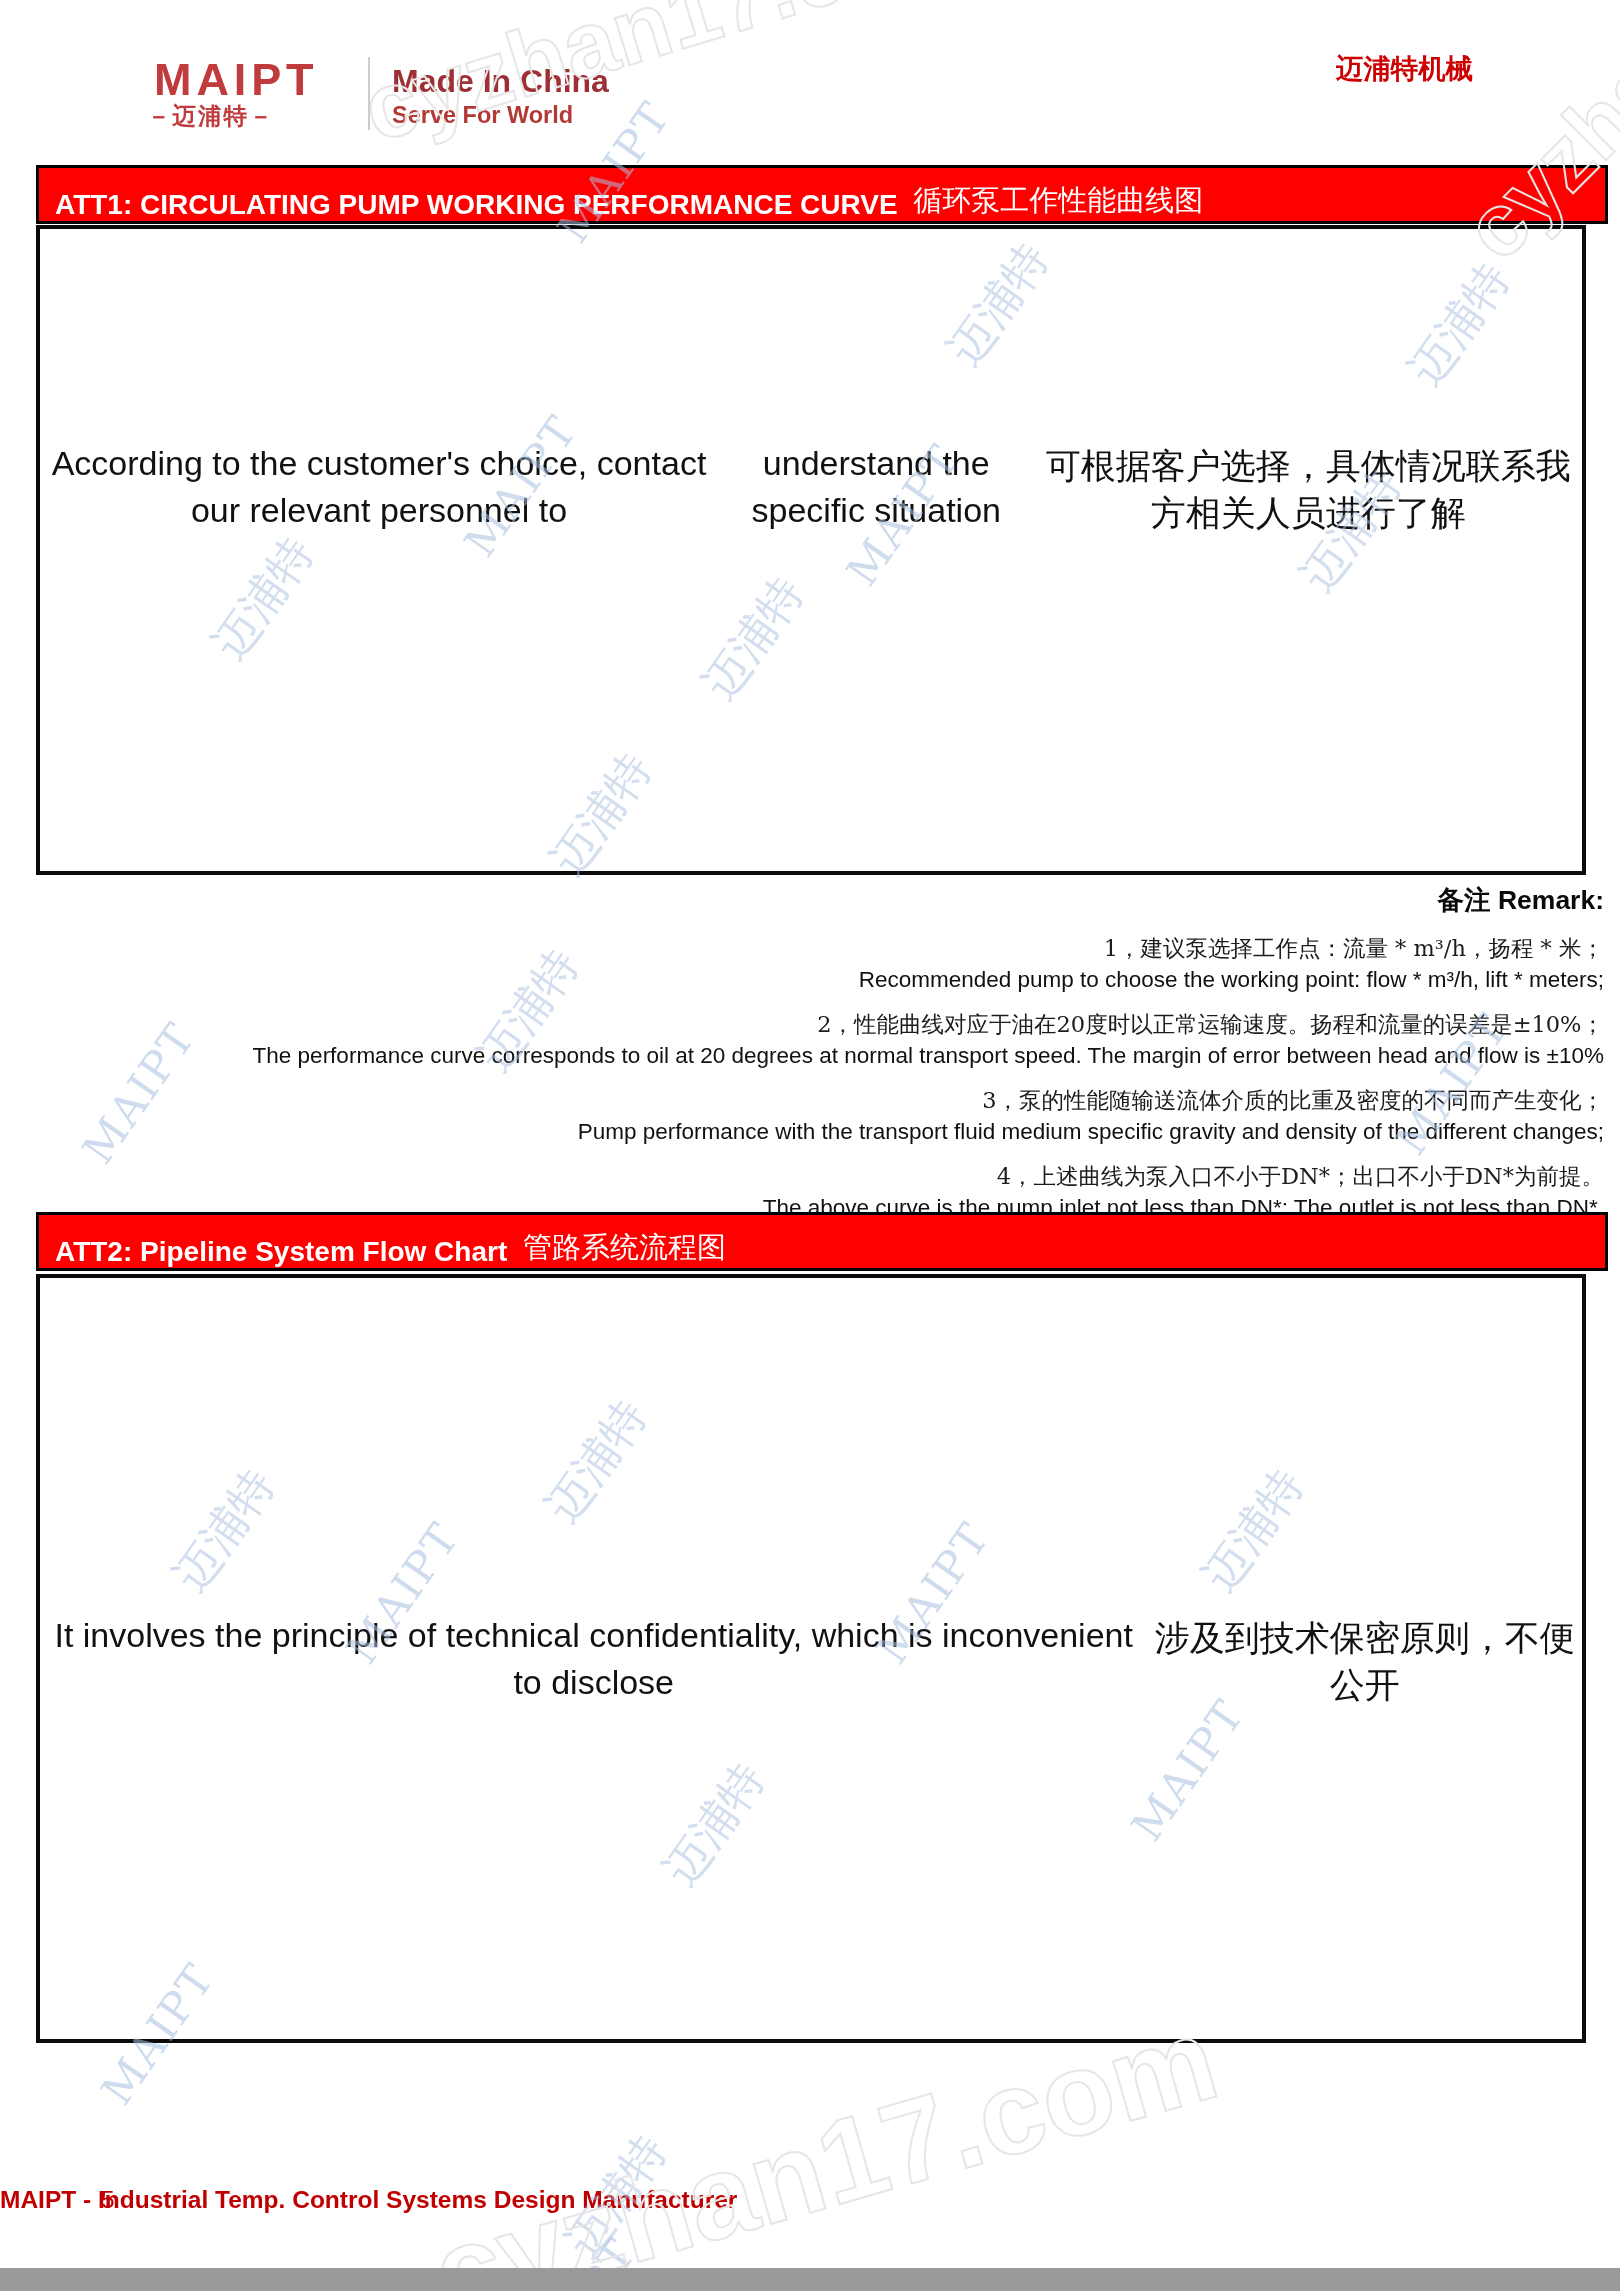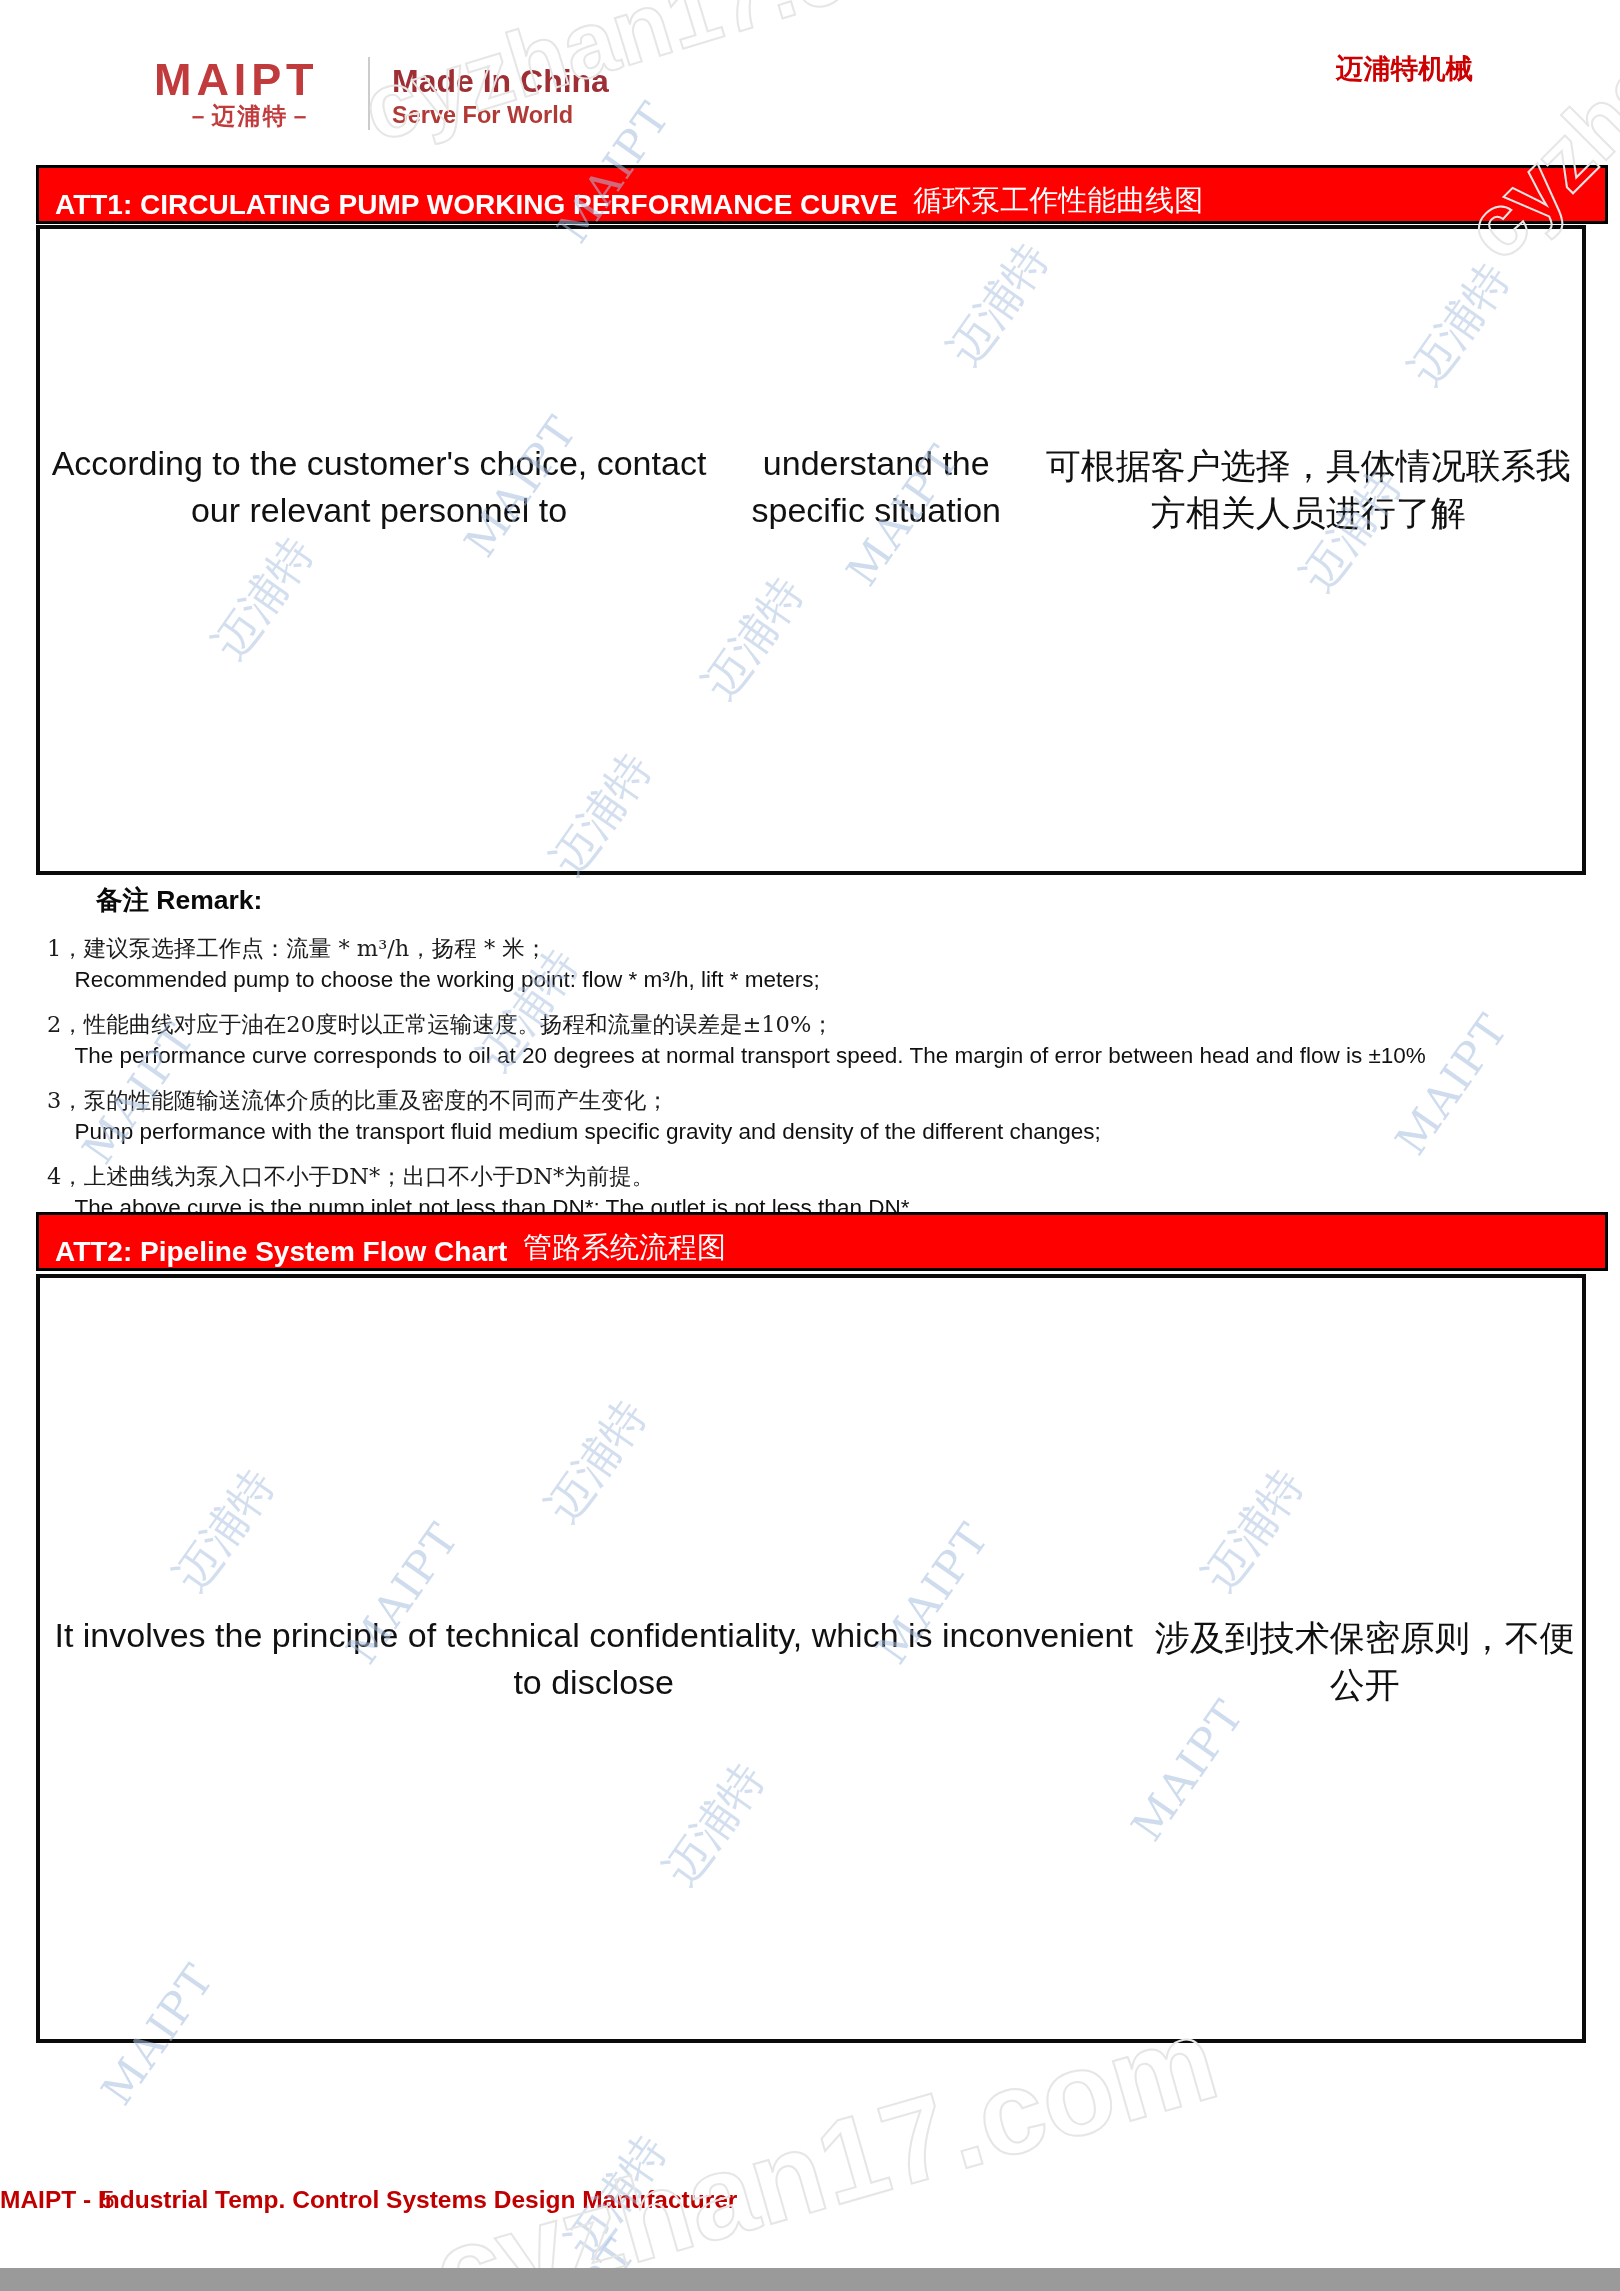--- a/index.html
+++ b/index.html
@@ -8,21 +8,21 @@
     overflow:hidden; font-family:"Liberation Sans","DejaVu Sans",sans-serif;
     margin:0 auto;
   }
 
   
   .logo-text {
     position:absolute; left:154px; top:57px; font-size:45px; font-weight:bold;
     color:#c13a3c; letter-spacing:4.9px; line-height:1;
   }
   .logo-sub {
-    position:absolute; left:147px; top:100px; width:206px; text-align:center;
+    position:absolute; left:147px; top:100px; width:206px; 
     font-size:23.5px; font-weight:bold; color:#c13a3c; letter-spacing:2px;
   }
   .header-divider { position:absolute; left:368px; top:57px; width:2px; height:73px; background:#cccccc; }
   .tagline-1 { position:absolute; left:392px; top:63px; font-size:32px; font-weight:bold; color:#9d2f35; }
   .tagline-2 { position:absolute; left:392px; top:102px; font-size:23.5px; font-weight:bold; color:#b23a36; }
   .company-cn { position:absolute; right:147px; top:51px; font-size:27.4px; font-weight:bold; color:#cc0000; }
 
   
   .banner {
     position:absolute; left:36px; width:1550px; height:53px; background:#fe0000;
@@ -42,21 +42,21 @@
   }
   .frame-1 { top:225px; height:650px; padding-bottom:127px; }
   .frame-2 { top:1274px; height:769px; }
   .frame .f-en { font-size:34px; color:#111111; line-height:1.38; }
   .frame .f-cn {
     font-size:35px; color:#111111; margin-top:7.8px;
     font-family:"DejaVu Serif","Liberation Serif",serif;
   }
 
   
-  .remarks { position:absolute; left:47px; top:882px; width:1544px; }
+  .remarks { position:absolute; left:60px; top:882px; width:1544px;text-align:right; }
   .remark-title { font-size:26.5px; font-weight:bold; color:#0a0a0a; margin-left:49px; margin-bottom:15.7px; }
   .remark-item { margin-top:15.7px; }
   .remark-item .r-zh {
     font-size:22.5px; color:#1c1c1c; line-height:1.3;
     font-family:"DejaVu Serif","Liberation Serif",serif;
   }
   .remark-item .r-en { font-size:22.5px; color:#111111; margin-left:27.4px; margin-top:2.9px; line-height:1.25; }
 
   
   .footer-page { position:absolute; left:101px; top:2186px; font-size:24.5px; color:#c00000; }

